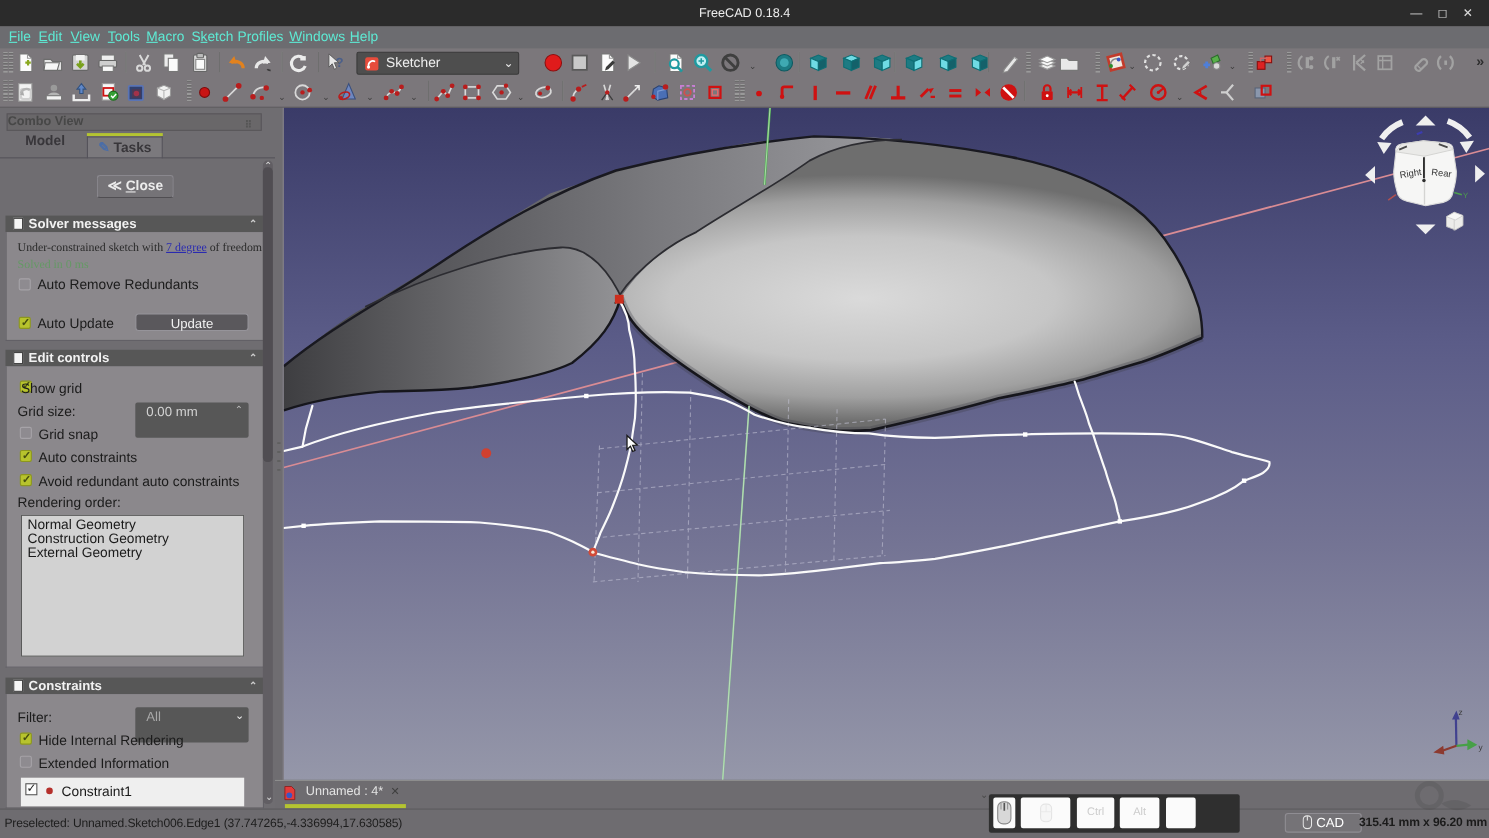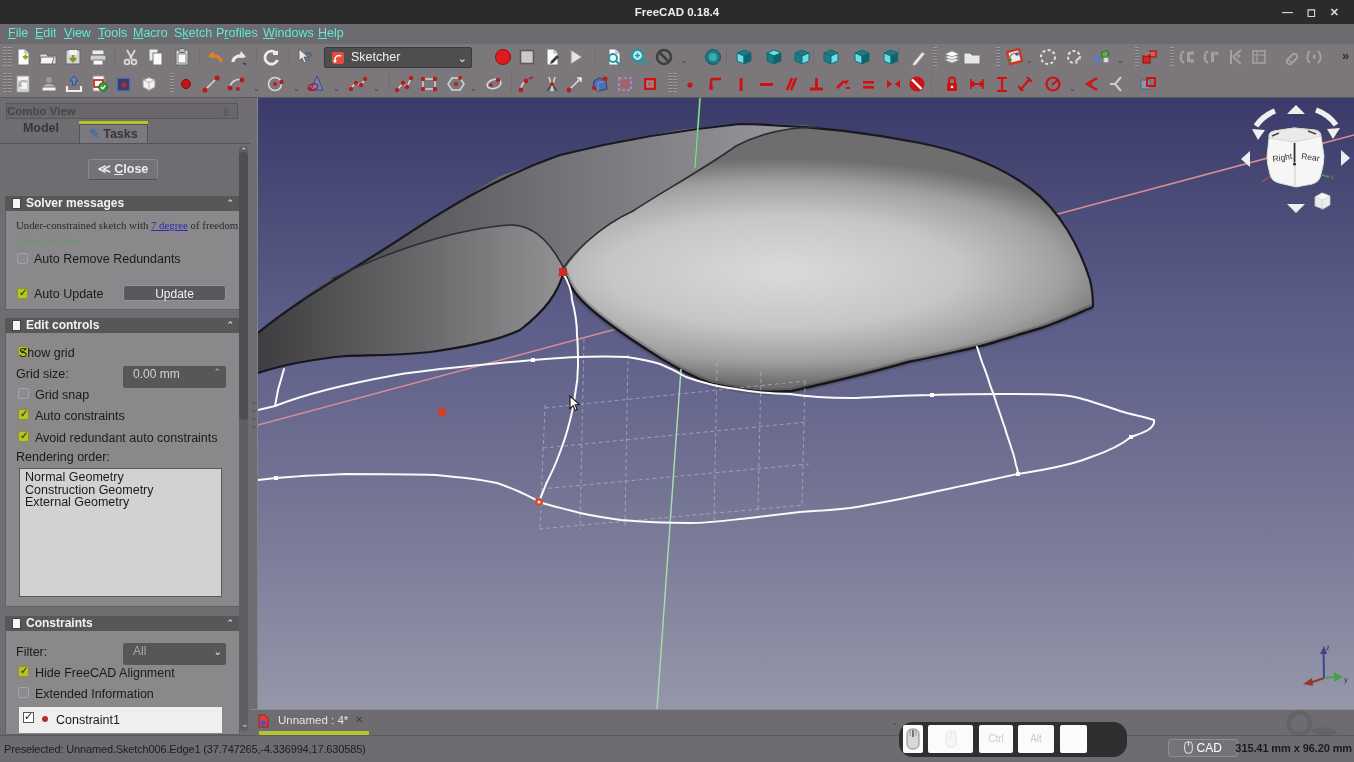--- a/index.html
+++ b/index.html
@@ -1,17 +1,17 @@
 <!DOCTYPE html>
 <html><head><meta charset="utf-8">
 <style>
 *{margin:0;padding:0;box-sizing:border-box}
 html,body{width:1354px;height:762px;overflow:hidden;font-family:"Liberation Sans",sans-serif;background:#6f6d71}
 .abs{position:absolute}
-#titlebar{left:0;top:0;width:1354px;height:24px;background:#2b2b2b;color:#ededed;font-size:11.5px;font-weight:bold;text-align:center;line-height:24px}
+#titlebar{left:0;top:0;width:1354px;height:24px;background:#2b2b2b;color:#ededed;font-size:11.5px;font-weight:normal;text-align:center;line-height:24px}
 #winbtn{right:6px;top:0;height:24px;color:#d8d8d8;font-size:11px}
 #menubar{left:0;top:24px;width:1354px;height:20px;background:#6c6c70;color:#5eead4;font-size:12.5px}
 #menubar span{position:absolute;top:2px}
 #menubar u{text-decoration:underline}
 #tb1{left:0;top:44px;width:1354px;height:26px;background:#7b777b}
 #tb2{left:0;top:70px;width:1354px;height:28px;background:#7b777b;border-bottom:1px solid #5a585c}
 .ic{position:absolute;width:20px;height:20px}
 .vsep{position:absolute;top:3px;width:1px;height:19px;background:#949494;border-left:1px solid #6e6e6e}
 .hdl{position:absolute;top:3px;width:4px;height:19px;background-image:repeating-linear-gradient(#9a9a9a 0 1px,#6d6d6d 1px 2px,transparent 2px 3px)}
 #panel{left:0;top:98px;width:250px;height:637px;background:#6f6d71}
@@ -22,26 +22,26 @@
 .sechdr{position:absolute;left:5px;width:235px;height:15px;background:#575757;color:#f2f2f2;font-size:12px;font-weight:bold;line-height:15px}
 .sechdr .pg{position:absolute;left:7px;top:2px;width:9px;height:11px;background:#f5f5f5;border:1px solid #444}
 .sechdr .tt{position:absolute;left:21px;top:0}
 .sechdr .ch{position:absolute;right:6px;top:0;color:#cfcfcf;font-size:9px}
 .secbody{position:absolute;left:5px;width:235px;background:#8b888c;border:1px solid #626066;border-top:none}
 .cb{position:absolute;width:11px;height:11px;border-radius:2px}
 .cbon{background:#b7c32d;border:1px solid #8c961f}
 .cbon:after{content:"✓";position:absolute;left:1px;top:-2px;color:#474f10;font-size:10px;font-weight:bold}
 .cboff{background:#8e8b90;border:1px solid #a6a3a8}
 .lbl{position:absolute;color:#1b1b1b;font-size:12.5px;font-weight:500;white-space:nowrap}
-.combo{position:absolute;left:123px;width:103px;height:22px;background:#575757;border-radius:2px;color:#d2d2d2;font-size:12px;line-height:16px}
+.combo{position:absolute;left:123px;width:103px;height:32px;background:#575757;border-radius:2px;color:#d2d2d2;font-size:12px;line-height:16px}
 #statusbar{left:0;top:735px;width:1354px;height:27px;background:#6e6c70;border-top:1px solid #5c5a5e}
 #tabbar{left:250px;top:709px;width:1104px;height:26px;background:#6e6c70}
 #doctab{left:8px;top:2px;width:112px;height:22px;color:#e3e3e3;font-size:11.5px}
 #tabunder{left:9px;top:22px;width:110px;height:4px;background:#b4c431}
-#mousehint{left:899px;top:722px;width:228px;height:35px;background:#2f2f2f;border-radius:14px}
+#mousehint{left:899px;top:722px;width:228px;height:35px;background:#2f2f2f;border-radius:2px}
 .mbox{position:absolute;top:3px;height:28px;background:#fbfbfb;border-radius:2px;color:#cccccc;font-size:10px;text-align:center;line-height:28px}
 #cadbtn{left:1168px;top:739px;width:70px;height:18px;border:1px solid #8f8d93;border-radius:3px;background:#757377;color:#ffffff;font-size:12px;text-align:center;line-height:16px}
 #dims{right:2px;top:742px;color:#1b1b1b;font-size:11px;font-weight:bold;letter-spacing:-0.1px}
 #vpwrap{left:258px;top:98px;width:1096px;height:611px}
 #splitter{left:250px;top:98px;width:8px;height:637px;background:#6f6d71;border-right:1px solid #84828a}
 #pscroll{left:239px;top:146px;width:9px;height:585px;background:#615e63;border-radius:4px}
 #pthumb{left:239px;top:152px;width:9px;height:268px;background:#504d52;border-radius:4px}
 </style></head>
 <body>
 <div class="abs" id="titlebar">FreeCAD 0.18.4
@@ -507,21 +507,21 @@
 
 <div class="sechdr" style="top:616px">
     <span class="pg"></span>
     <span class="tt">Constraints</span>
     <span class="ch">⌃</span>
   </div>
 <div class="secbody" style="top:631px;height:104px"></div>
 <div class="lbl" style="left:16px;top:645px">Filter:</div>
 <div class="combo" style="top:643px;color:#a8a8a8"><span style="margin-left:10px">All</span><span style="position:absolute;right:4px;top:1px;font-size:10px;color:#eee">⌄</span></div>
 <div class="cb cbon" style="left:18px;top:666px"></div>
-<div class="lbl" style="left:35px;top:666px">Hide FreeCAD Alignment</div>
+<div class="lbl" style="left:35px;top:666px">Hide Internal Rendering</div>
 <div class="cb cboff" style="left:18px;top:687px"></div>
 <div class="lbl" style="left:35px;top:687px">Extended Information</div>
 <div class="abs" style="left:19px;top:707px;width:203px;height:26px;background:#efefef"></div>
 <div class="abs" style="left:23px;top:712px;width:11px;height:11px;background:#fdfdfd;border:1px solid #555"></div>
 <div class="abs" style="left:24px;top:710px;color:#222;font-size:11px">✓</div>
 <div class="abs" style="left:42px;top:716px;width:6px;height:6px;border-radius:3px;background:#b5302c"></div>
 <div class="abs" style="left:56px;top:713px;color:#1a1a1a;font-size:12.5px">Constraint1</div>
 
 <div class="abs" id="pscroll"></div>
 <div class="abs" id="pthumb"></div>

